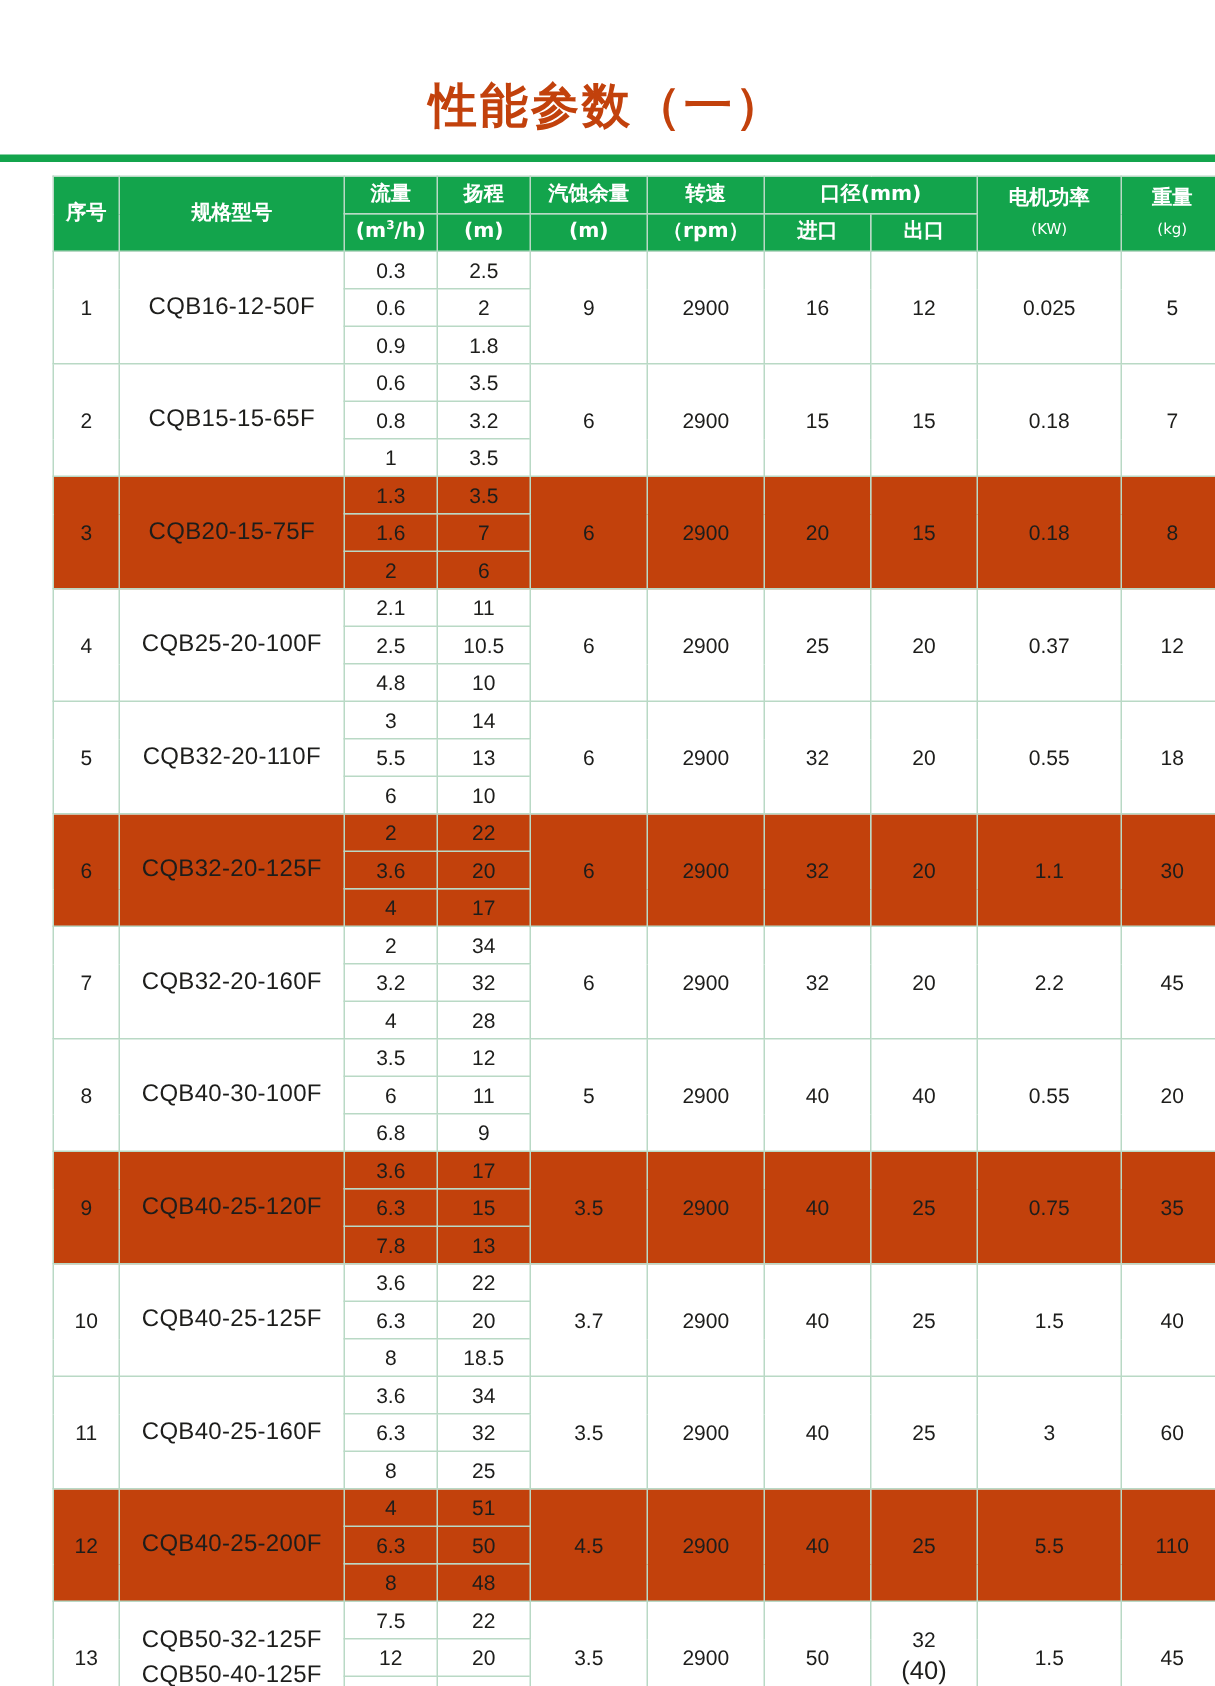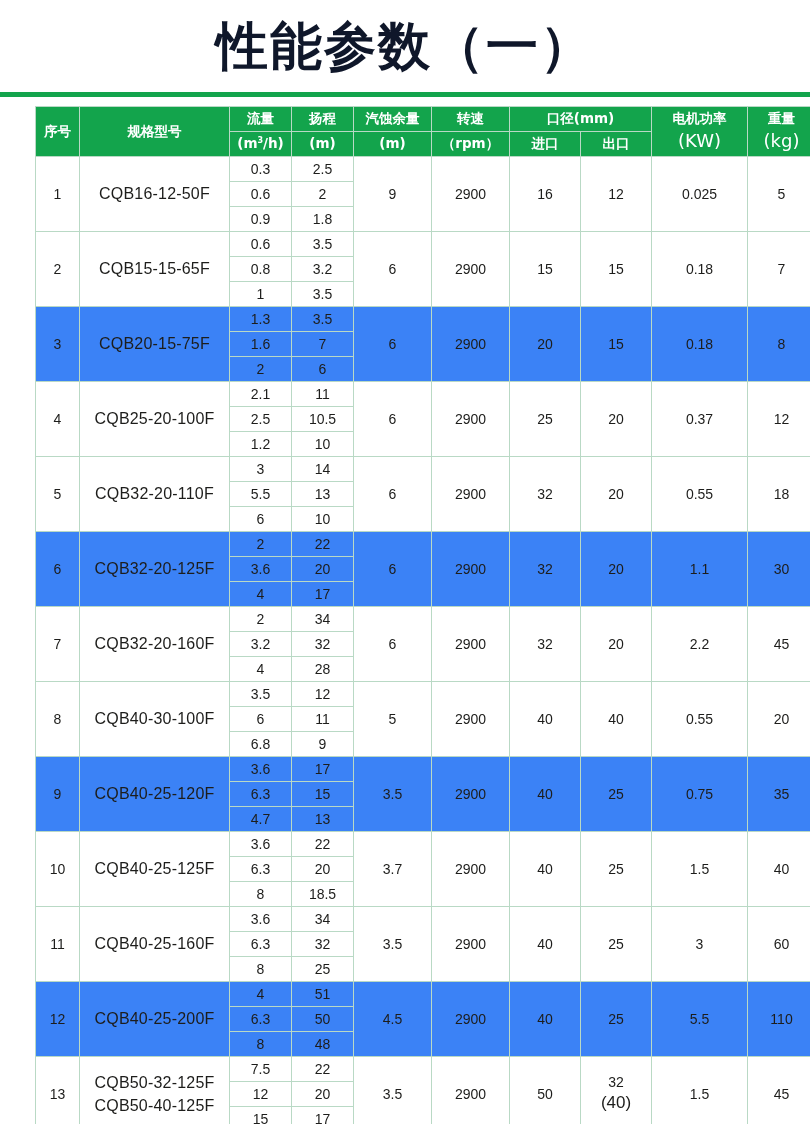--- a/index.html
+++ b/index.html
@@ -21,25 +21,26 @@
     height: 1124px;
   }
 
   
   .title-block {
     padding-top: 14px;
     text-align: center;
   }
   .title-cn {
     font-family: "DejaVu Sans", "Liberation Sans", sans-serif;
-    font-size: 52px;
+    font-size: 32px;
     font-weight: bold;
-    color: #0f172a;
+    color: #c2410c;
     letter-spacing: 2px;
     line-height: 1.25;
+    margin-top: 36px;
   }
   .title-en {
     margin-top: 4px;
     font-family: "Liberation Serif", "DejaVu Serif", serif;
     font-size: 19px;
     font-weight: bold;
     color: #f08021;
     letter-spacing: 0.3px;
   }
 
@@ -76,21 +77,21 @@
     border: 1px solid #13a44c;
     font-family: "DejaVu Sans", "Liberation Sans", sans-serif;
     font-size: 13.5px;
     line-height: 1.15;
     height: 24px;
   }
   thead th.tall {
     height: 48px;
   }
   thead th .unit {
-    font-size: 18px;
+    font-size: 10px;
     font-weight: normal;
     text-align: center;
   }
   thead th.stacked {
     line-height: 1.45;
   }
   sup {
     font-size: 8px;
     vertical-align: super;
     line-height: 0;
@@ -107,21 +108,21 @@
   tbody td.model {
     font-size: 16px;
     letter-spacing: 0.2px;
   }
   tbody td.model .m2 {
     display: block;
     line-height: 1.45;
     text-align: center;
   }
   tbody tr.shaded td {
-    background: #3b82f6;
+    background: #c2410c;
   }
   tbody td.num {
     font-size: 14px;
   }
   tbody td.outlet-multi {
     line-height: 1.35;
   }
   tbody td.outlet-multi .paren {
     display: block;
     font-size: 17px;
@@ -262,21 +263,21 @@
             <td rowspan="3" class="num">25</td>
             <td rowspan="3" class="num">20</td>
             <td rowspan="3" class="num">0.37</td>
             <td rowspan="3" class="num">12</td>
           </tr>
           <tr>
             <td class="num">2.5</td>
             <td class="num">10.5</td>
           </tr>
           <tr>
-            <td class="num">1.2</td>
+            <td class="num">4.8</td>
             <td class="num">10</td>
           </tr>
           <tr>
             <td rowspan="3" class="num">5</td>
             <td rowspan="3" class="model">CQB32-20-110F</td>
             <td class="num">3</td>
             <td class="num">14</td>
             <td rowspan="3" class="num">6</td>
             <td rowspan="3" class="num">2900</td>
             <td rowspan="3" class="num">32</td>
@@ -362,21 +363,21 @@
             <td rowspan="3" class="num">40</td>
             <td rowspan="3" class="num">25</td>
             <td rowspan="3" class="num">0.75</td>
             <td rowspan="3" class="num">35</td>
           </tr>
           <tr class="shaded">
             <td class="num">6.3</td>
             <td class="num">15</td>
           </tr>
           <tr class="shaded">
-            <td class="num">4.7</td>
+            <td class="num">7.8</td>
             <td class="num">13</td>
           </tr>
           <tr>
             <td rowspan="3" class="num">10</td>
             <td rowspan="3" class="model">CQB40-25-125F</td>
             <td class="num">3.6</td>
             <td class="num">22</td>
             <td rowspan="3" class="num">3.7</td>
             <td rowspan="3" class="num">2900</td>
             <td rowspan="3" class="num">40</td>

